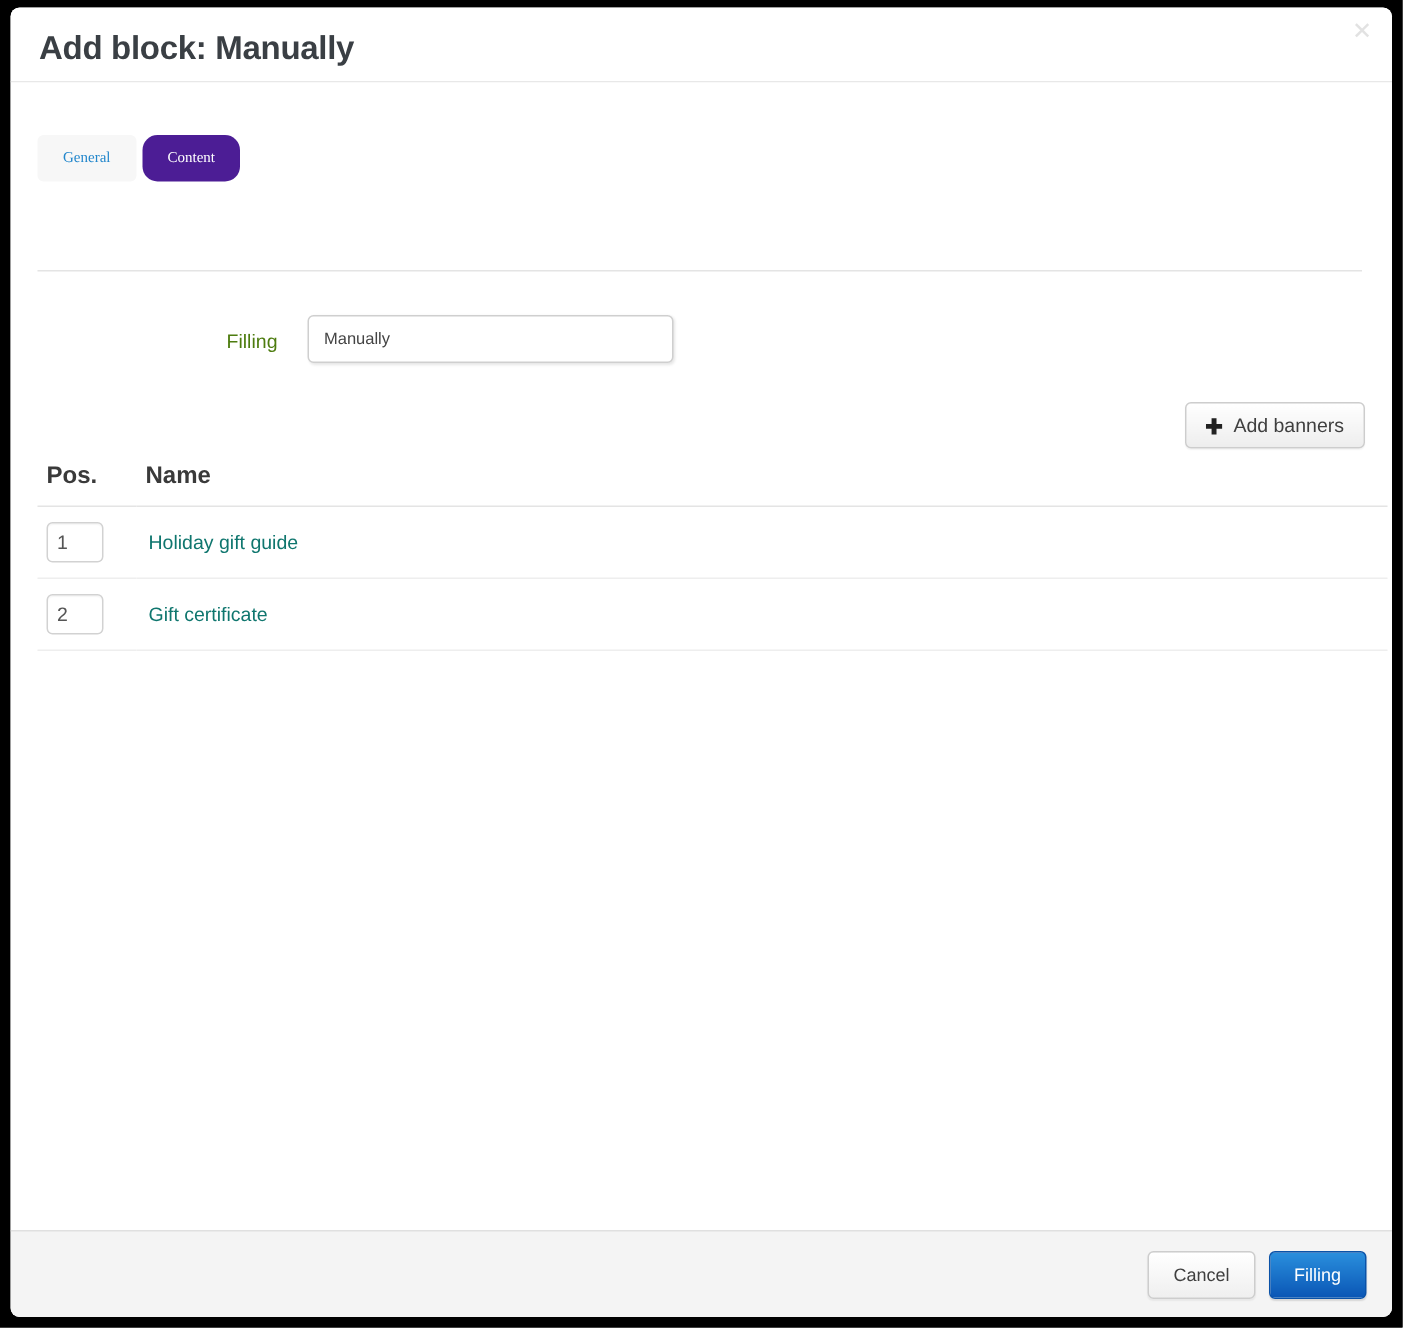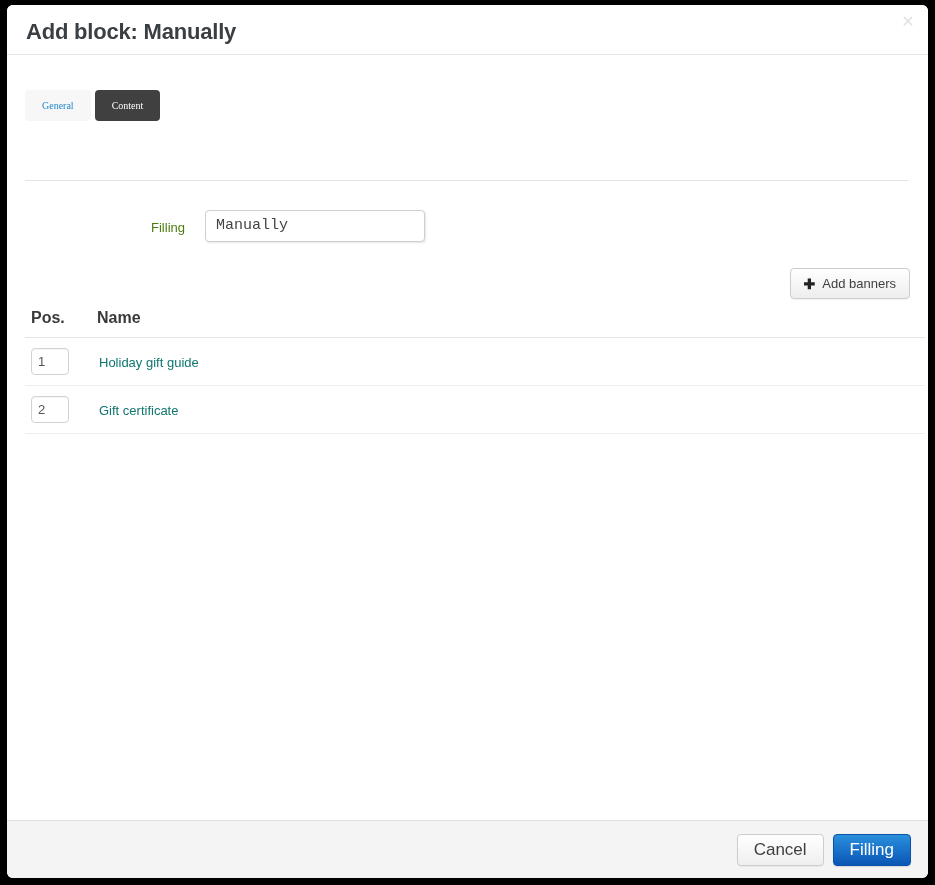--- a/index.html
+++ b/index.html
@@ -86,22 +86,23 @@
     cursor: pointer;
     white-space: nowrap;
     line-height: 15px;
     font-family: Liberation Serif, serif;
   }
   .tab-inactive {
     background: #f7f7f7;
     color: #2387cc;
   }
   .tab-active {
-    background: #404040;
+    background: #4c1d95;
     color: #ffffff;
+    border-radius: 10px;
   }
 
   .tabs-divider {
     position: absolute;
     left: 18px;
     top: 125px;
     width: 883px;
     height: 1px;
     background: #e4e4e4;
   }
@@ -124,36 +125,35 @@
     color: #4d7c0f;
   }
   .select-wrap {
     position: absolute;
     left: 198px;
     top: 0;
     width: 220px;
     height: 32px;
   }
   .select-box {
-    width: 220px;
+    width: 244px;
     height: 32px;
     box-sizing: border-box;
     border: 1px solid #cfcfcf;
     border-radius: 4px;
     background: #ffffff;
-    font-size: 15px;
+    font-size: 11px;
     color: #444444;
     padding: 0 26px 0 10px;
     line-height: 30px;
     box-shadow: 1px 1px 2px rgba(0,0,0,0.10);
     position: relative;
     cursor: pointer;
     white-space: nowrap;
     overflow: hidden;
-    font-family: Liberation Mono, monospace;
   }
 
   
   .add-banners-btn {
     position: absolute;
     right: 18px;
     top: 213px;
     height: 31px;
     box-sizing: border-box;
     padding: 0 13px;
@@ -232,21 +232,21 @@
     align-items: center;
     justify-content: flex-end;
     padding-right: 17px;
     gap: 9px;
   }
   .btn {
     height: 32px;
     box-sizing: border-box;
     padding: 0 16px;
     border-radius: 4px;
-    font-size: 17px;
+    font-size: 12px;
     cursor: pointer;
     display: flex;
     align-items: center;
     white-space: nowrap;
   }
   .btn-cancel {
     background: linear-gradient(#ffffff, #efefef);
     border: 1px solid #cdcdcd;
     color: #3f3f3f;
     box-shadow: 0 1px 1px rgba(0,0,0,0.05);

